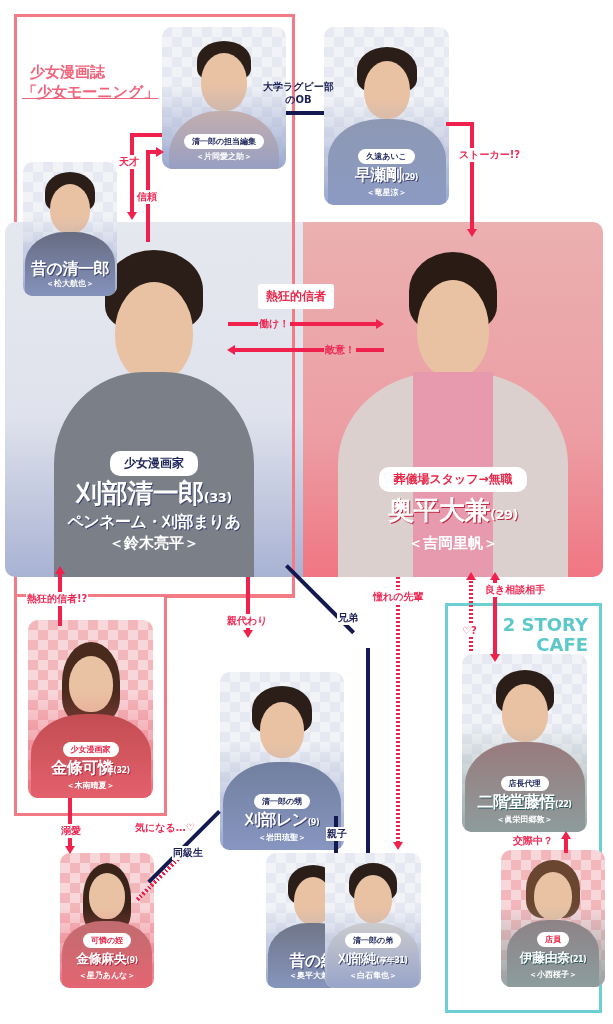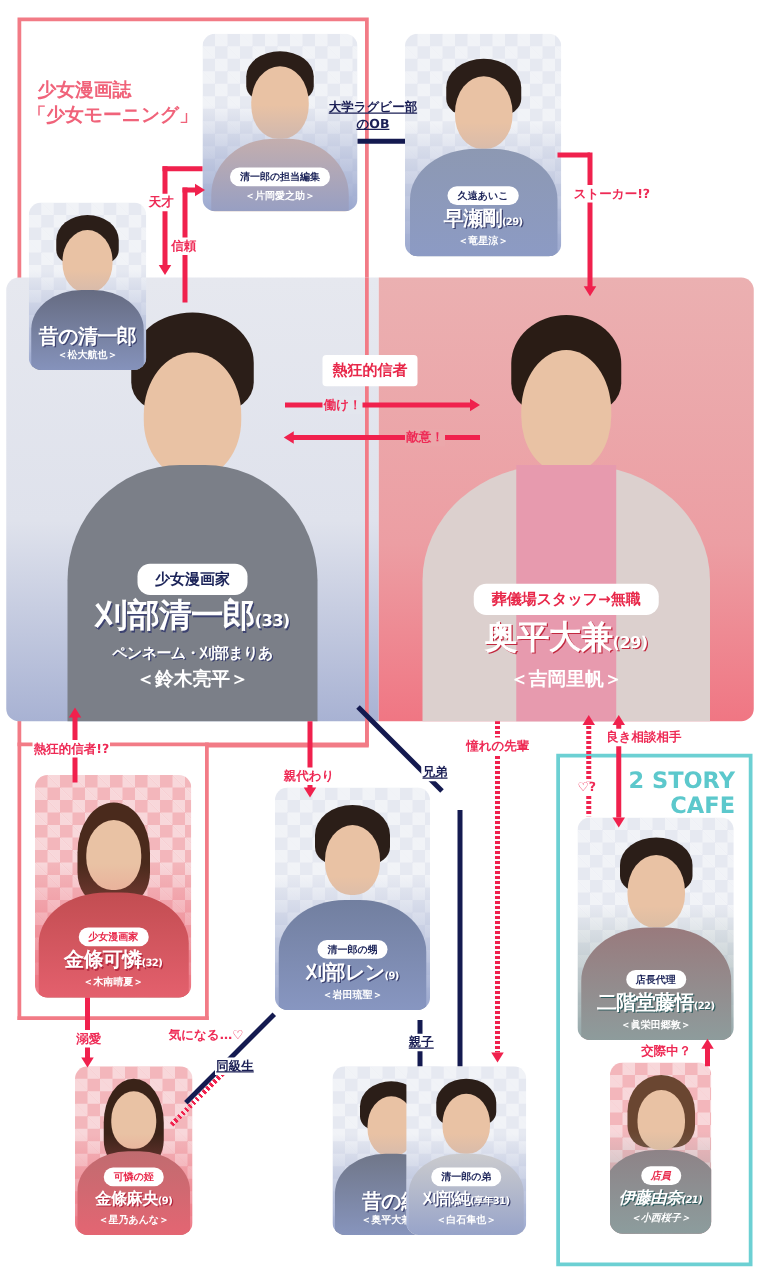--- a/index.html
+++ b/index.html
@@ -28,52 +28,52 @@
   .info { position: absolute; left: 0; right: 0; bottom: 6px; text-align: center; color: #fff; }
   .role { display: inline-block; background: #fff; color: #1c2459; border-radius: 10px; font-weight: bold;
           font-size: 8px; padding: 2px 8px; margin-bottom: 2px; }
   .role.red { color: #e8284a; }
   .nm { font-weight: bold; font-size: 16px; line-height: 18px; text-shadow: 1px 1px 0 #3c4270; letter-spacing: -0.5px; }
   .nm small { font-size: 8px; font-weight: bold; }
   .actor { font-size: 8px; font-weight: bold; line-height: 12px; }
 
   .big { position: absolute; }
   .rel { position: absolute; color: #ee2a55; font-weight: bold; font-size: 10px; white-space: nowrap; background: #fff; padding: 0 1px; }
-  .rel.navy { color: #1b1f55; text-decoration: underline; }
+  .rel.navy { color: #1b1f55; }
   .rel.nobg { background: transparent; }
   .line-red { position: absolute; background: #f0214d; }
   .line-navy { position: absolute; background: #141a50; }
   .dash-v { position: absolute; width: 4px;
             background: repeating-linear-gradient(to bottom, #f0214d 0 2px, transparent 2px 4px); }
   .arr-d { position: absolute; width: 0; height: 0; border-left: 5px solid transparent; border-right: 5px solid transparent; border-top: 8px solid #f0214d; }
   .arr-u { position: absolute; width: 0; height: 0; border-left: 5px solid transparent; border-right: 5px solid transparent; border-bottom: 8px solid #f0214d; }
   .arr-r { position: absolute; width: 0; height: 0; border-top: 5px solid transparent; border-bottom: 5px solid transparent; border-left: 8px solid #f0214d; }
   .arr-l { position: absolute; width: 0; height: 0; border-top: 5px solid transparent; border-bottom: 5px solid transparent; border-right: 8px solid #f0214d; }
   .label-box { position: absolute; background: #fff; color: #e8284a; font-weight: bold; font-size: 12px;
                padding: 4px 8px; border-radius: 3px; }
 </style>
 </head>
 <body>
 
 <div class="abs frame-red" style="left:14px; top:14px; width:281px; height:583px;"></div>
 <div class="abs frame-red" style="left:14px; top:594px; width:153px; height:222px; border-top:none;"></div>
 <div class="abs" style="left:166px; top:595px; width:129px; height:3px; background:#f27b86;"></div>
 <div class="abs mag-title" style="left:30px; top:62px;">
   <div>少女漫画誌</div>
-  <div style="margin-left:-8px;">「少女モーニング」</div>
+  <div style="margin-left:-8px;text-decoration:underline;">「少女モーニング」</div>
 </div>
 
 <div class="big" style="left:5px; top:222px; width:298px; height:355px; background:linear-gradient(to bottom,#e6e8ef 0%,#dfe2ec 55%,#a8b2d3 100%); border-radius:10px 0 0 10px;">
   <div class="hair" style="top:28px; width:98px; height:80px;"></div>
   <div class="head" style="top:60px; width:78px; height:100px;"></div>
   <div class="body" style="top:150px; width:200px; height:205px; background:#7b7f88;"></div>
   <div class="info" style="bottom:22px;">
     <div class="role" style="font-size:12px; padding:4px 14px;">少女漫画家</div>
     <div class="nm" style="font-size:26px; line-height:30px;"><span>刈部清一郎</span><small style="font-size:13px;">(33)</small></div>
-    <div class="nm" style="font-size:12px; line-height:18px;">ペンネーム・刈部まりあ</div>
+    <div class="nm" style="font-size:16px; line-height:18px;">ペンネーム・刈部まりあ</div>
     <div class="actor" style="font-size:15px; line-height:24px;">＜鈴木亮平＞</div>
   </div>
 </div>
 <div class="big" style="left:303px; top:222px; width:300px; height:355px; background:linear-gradient(to bottom,#ebb0b1 0%,#ec9ea3 60%,#f07683 100%); border-radius:0 10px 10px 0;">
   <div class="hair" style="top:30px; width:88px; height:78px; background:#2a1c15;"></div>
   <div class="head" style="top:58px; width:72px; height:98px;"></div>
   <div class="body" style="top:150px; width:230px; height:205px; background:#dcd0ce;"></div>
   <div class="body" style="top:150px; width:80px; height:205px; background:#e79aae; border-radius:0;"></div>
   <div class="info" style="bottom:22px;">
     <div class="role red" style="font-size:12px; padding:4px 14px;">葬儀場スタッフ→無職</div>
@@ -123,21 +123,21 @@
   <div class="head" style="top:36px; width:44px; height:56px;"></div>
   <div class="body" style="top:94px; width:120px; height:90px; background:#b9484a;"></div>
   <div class="shade"></div>
   <div class="info">
     <div class="role red">少女漫画家</div>
     <div class="nm" style="text-shadow:1px 1px 0 #b3283f;"><span>金條可憐</span><small>(32)</small></div>
     <div class="actor">＜木南晴夏＞</div>
   </div>
 </div>
 
-<div class="card" style="left:220px; top:630px; width:124px; height:178px;">
+<div class="card" style="left:220px; top:672px; width:124px; height:178px;">
   <div class="hair" style="top:14px; width:60px; height:48px;"></div>
   <div class="head" style="top:30px; width:44px; height:56px;"></div>
   <div class="body" style="top:90px; width:118px; height:92px; background:#6d7a98;"></div>
   <div class="shade"></div>
   <div class="info">
     <div class="role">清一郎の甥</div>
     <div class="nm"><span>刈部レン</span><small>(9)</small></div>
     <div class="actor">＜岩田琉聖＞</div>
   </div>
 </div>
@@ -188,21 +188,21 @@
   <div class="head" style="top:22px; width:38px; height:48px;"></div>
   <div class="body" style="top:70px; width:92px; height:70px; background:#d8d5cf;"></div>
   <div class="shade"></div>
   <div class="info">
     <div class="role">清一郎の弟</div>
     <div class="nm" style="font-size:13px;"><span>刈部純</span><small>(享年31)</small></div>
     <div class="actor">＜白石隼也＞</div>
   </div>
 </div>
 
-<div class="card pink" style="left:488px; top:850px; width:81px; height:137px;font-style:italic;">
+<div class="card pink" style="left:501px; top:850px; width:104px; height:137px;">
   <div class="hair" style="top:10px; width:54px; height:58px; background:#6a4631;"></div>
   <div class="head" style="top:22px; width:38px; height:48px;"></div>
   <div class="body" style="top:70px; width:92px; height:70px; background:#8e7d82;"></div>
   <div class="shade" style="background:linear-gradient(to bottom, rgba(140,160,160,0) 0%, rgba(140,160,160,.9) 100%);"></div>
   <div class="info">
     <div class="role red">店員</div>
     <div class="nm" style="font-size:13px; text-shadow:1px 1px 0 #2f5d5f;"><span>伊藤由奈</span><small>(21)</small></div>
     <div class="actor">＜小西桜子＞</div>
   </div>
 </div>

